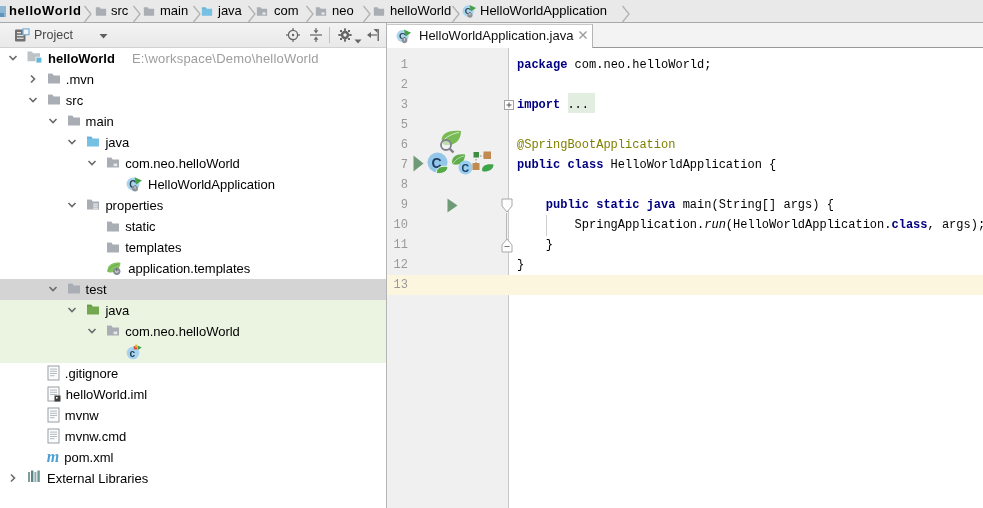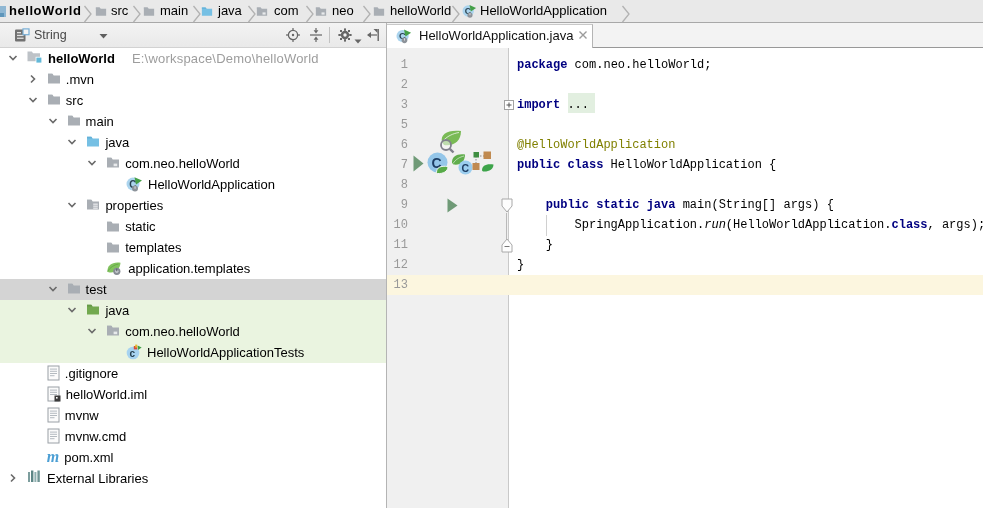--- a/index.html
+++ b/index.html
@@ -127,21 +127,21 @@
     </span>
 </div>
 <div id="phead"></div>
 <span style="position:absolute;left:14px;top:28px"><svg width="16" height="15" viewBox="0 0 16 15">
       <rect x="1" y="1.5" width="10.5" height="12" rx="1" fill="#717171"></rect>
       <rect x="3" y="4" width="4" height="1.3" fill="#e2e2e2"></rect>
       <rect x="3" y="6.8" width="6.6" height="1.3" fill="#e2e2e2"></rect>
       <rect x="3" y="9.6" width="6.6" height="1.3" fill="#e2e2e2"></rect>
       <rect x="9" y="0.9" width="6" height="5.8" fill="#f4f4f4" stroke="#77aed6" stroke-width="1.2"></rect>
     </svg></span>
-<span style="position:absolute;left:34px;top:23px;height:25px;line-height:25px;color:#474747;font-size:12.5px">String</span>
+<span style="position:absolute;left:34px;top:23px;height:25px;line-height:25px;color:#474747;font-size:12.5px">Project</span>
 <span style="position:absolute;left:99px;top:23px;height:25px;line-height:25px"><svg width="9" height="25" viewBox="0 0 9 25">
       <path d="M0.5 11 h8 l-4 4.5z" fill="#5f5f5f"></path>
     </svg></span>
 <span style="position:absolute;left:286px;top:28px"><svg width="14" height="14" viewBox="0 0 14 14">
       <circle cx="7" cy="7" r="4.6" fill="none" stroke="#666" stroke-width="1.3"></circle>
       <circle cx="7" cy="7" r="1.2" fill="#666"></circle>
       <rect x="6.4" y="0" width="1.2" height="3" fill="#666"></rect>
       <rect x="6.4" y="11" width="1.2" height="3" fill="#666"></rect>
       <rect x="0" y="6.4" width="3" height="1.2" fill="#666"></rect>
       <rect x="11" y="6.4" width="3" height="1.2" fill="#666"></rect>
@@ -321,21 +321,20 @@
     <span class="lbl">com.neo.helloWorld</span>
   </div>
 <div class="r" style="top:341.5px;left:126.0px">
     <svg width="16" height="16" viewBox="0 0 16 16">
       <circle cx="7" cy="9" r="6.3" fill="#a7d3f0"></circle>
       <text x="3.4" y="12.6" font-family="Liberation Sans" font-size="10" font-weight="bold" fill="#27414f">c</text>
       <rect x="7.8" y="2" width="3.4" height="3.4" fill="#d44d3c"></rect>
       <rect x="9.2" y="0.6" width="2" height="3" fill="#e8b62c"></rect>
       <path d="M11.6 1.6 L15.6 3.4 L12 6 z" fill="#3f9e45"></path>
     </svg>
-    <span class="lbl">HelloWorldApplicationTests</span>
   </div>
 <div class="r" style="top:362.5px;left:46.8px">
     <svg width="13" height="16" viewBox="0 0 13 16">
       <rect x="1" y="1" width="11" height="14" fill="#fbfbfb" stroke="#9aa0a6" stroke-width="1"></rect>
       <rect x="3" y="3.6" width="7" height="1" fill="#b4bac0"></rect>
       <rect x="3" y="5.8" width="7" height="1" fill="#b4bac0"></rect>
       <rect x="3" y="8" width="7" height="1" fill="#b4bac0"></rect>
       <rect x="3" y="10.2" width="4.5" height="1" fill="#b4bac0"></rect>
     </svg>
     <span class="lbl">.gitignore</span>
@@ -412,21 +411,21 @@
 <div class="ln" style="top:135px">6</div>
 <div class="ln" style="top:155px">7</div>
 <div class="ln" style="top:175px">8</div>
 <div class="ln" style="top:195px">9</div>
 <div class="ln" style="top:215px">10</div>
 <div class="ln" style="top:235px">11</div>
 <div class="ln" style="top:255px">12</div>
 <div class="ln" style="top:275px">13</div>
 <div class="cl" style="top:55px"><span class="kw">package</span> com.neo.helloWorld;</div>
 <div class="cl" style="top:95px"><span class="kw">import</span> ...</div>
-<div class="cl" style="top:135px"><span style="color:#808000">@HelloWorldApplication</span></div>
+<div class="cl" style="top:135px"><span style="color:#808000">@SpringBootApplication</span></div>
 <div class="cl" style="top:155px"><span class="kw">public class</span> HelloWorldApplication {</div>
 <div class="cl" style="top:195px">    <span class="kw">public static java</span> main(String[] args) {</div>
 <div class="cl" style="top:215px">        SpringApplication.<i>run</i>(HelloWorldApplication.<span class="kw">class</span>, args);</div>
 <div class="cl" style="top:235px">    }</div>
 <div class="cl" style="top:255px">}</div>
 <div class="abs" style="left:546px;top:215px;width:1px;height:21px;background:#d0d0d0"></div>
 <span class="gi" style="left:435px;top:129px"><svg width="28" height="26" viewBox="0 0 28 26">
 <path d="M7 13 C5 5 13 0.5 26 2 C26 12 19 17.5 9 16 z" fill="#79ba55"></path>
 <path d="M7 13 C12 7 18 4.5 24 3.5" stroke="#fff" stroke-width="1" fill="none" opacity="0.7"></path>
 <circle cx="11" cy="16" r="5" fill="#f7f8f8" fill-opacity="0.55" stroke="#80808c" stroke-width="1.8"></circle>

